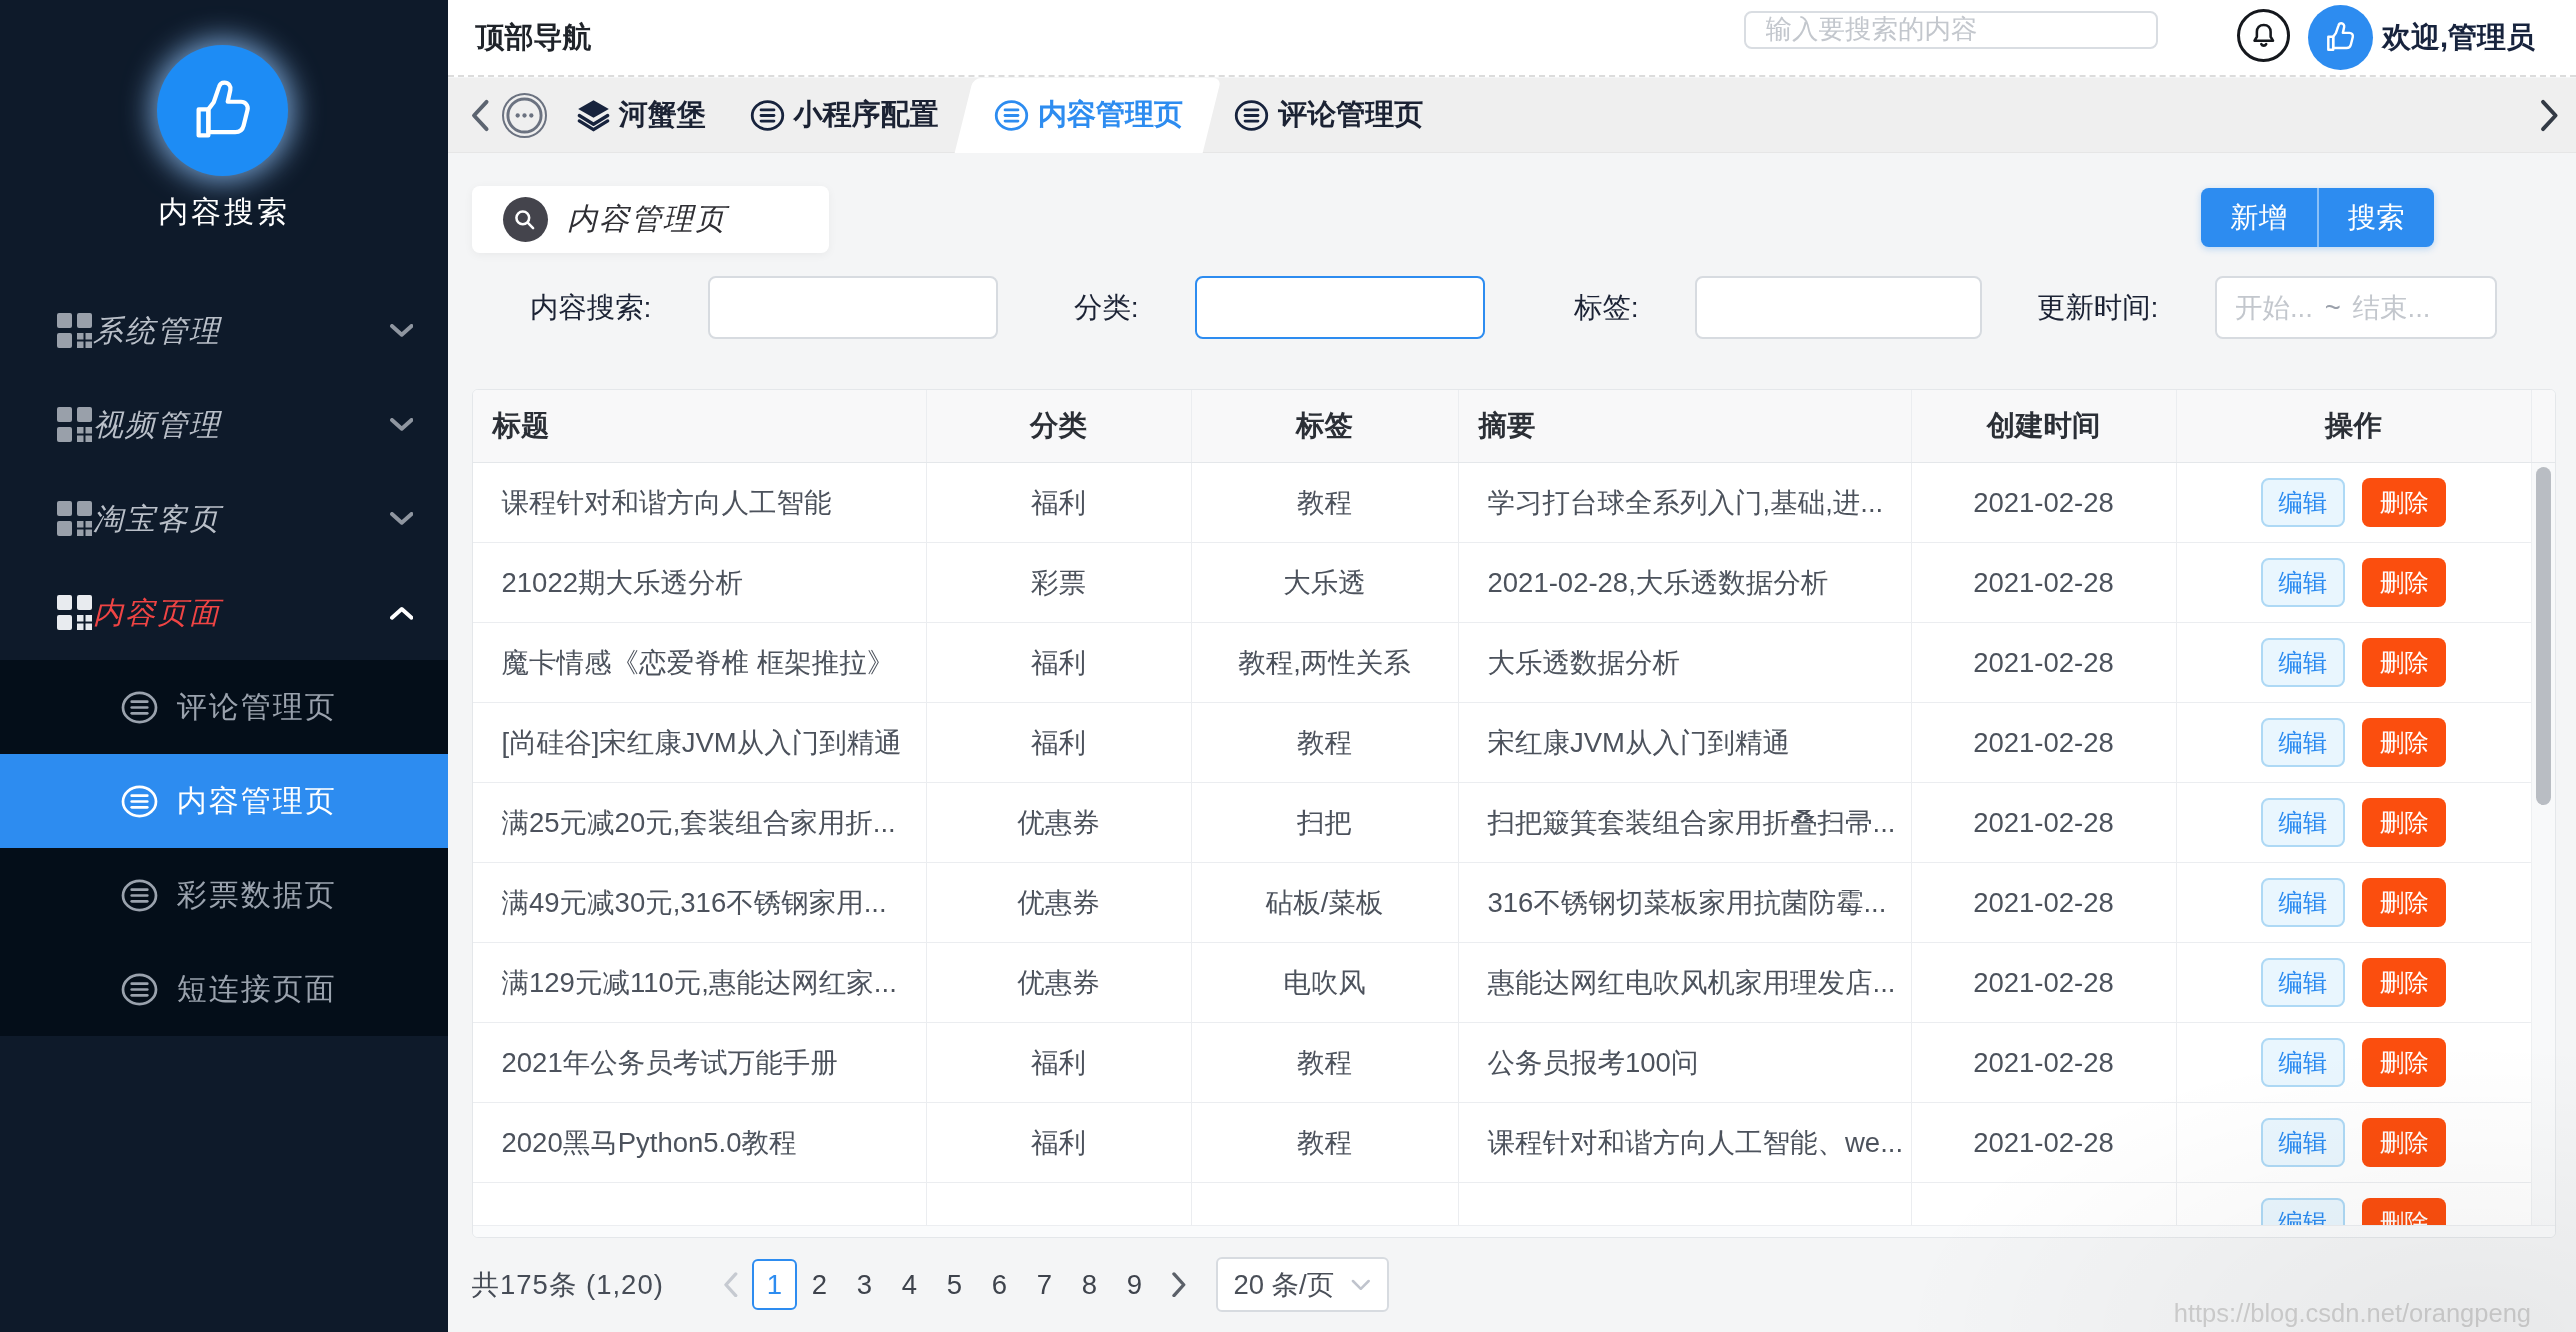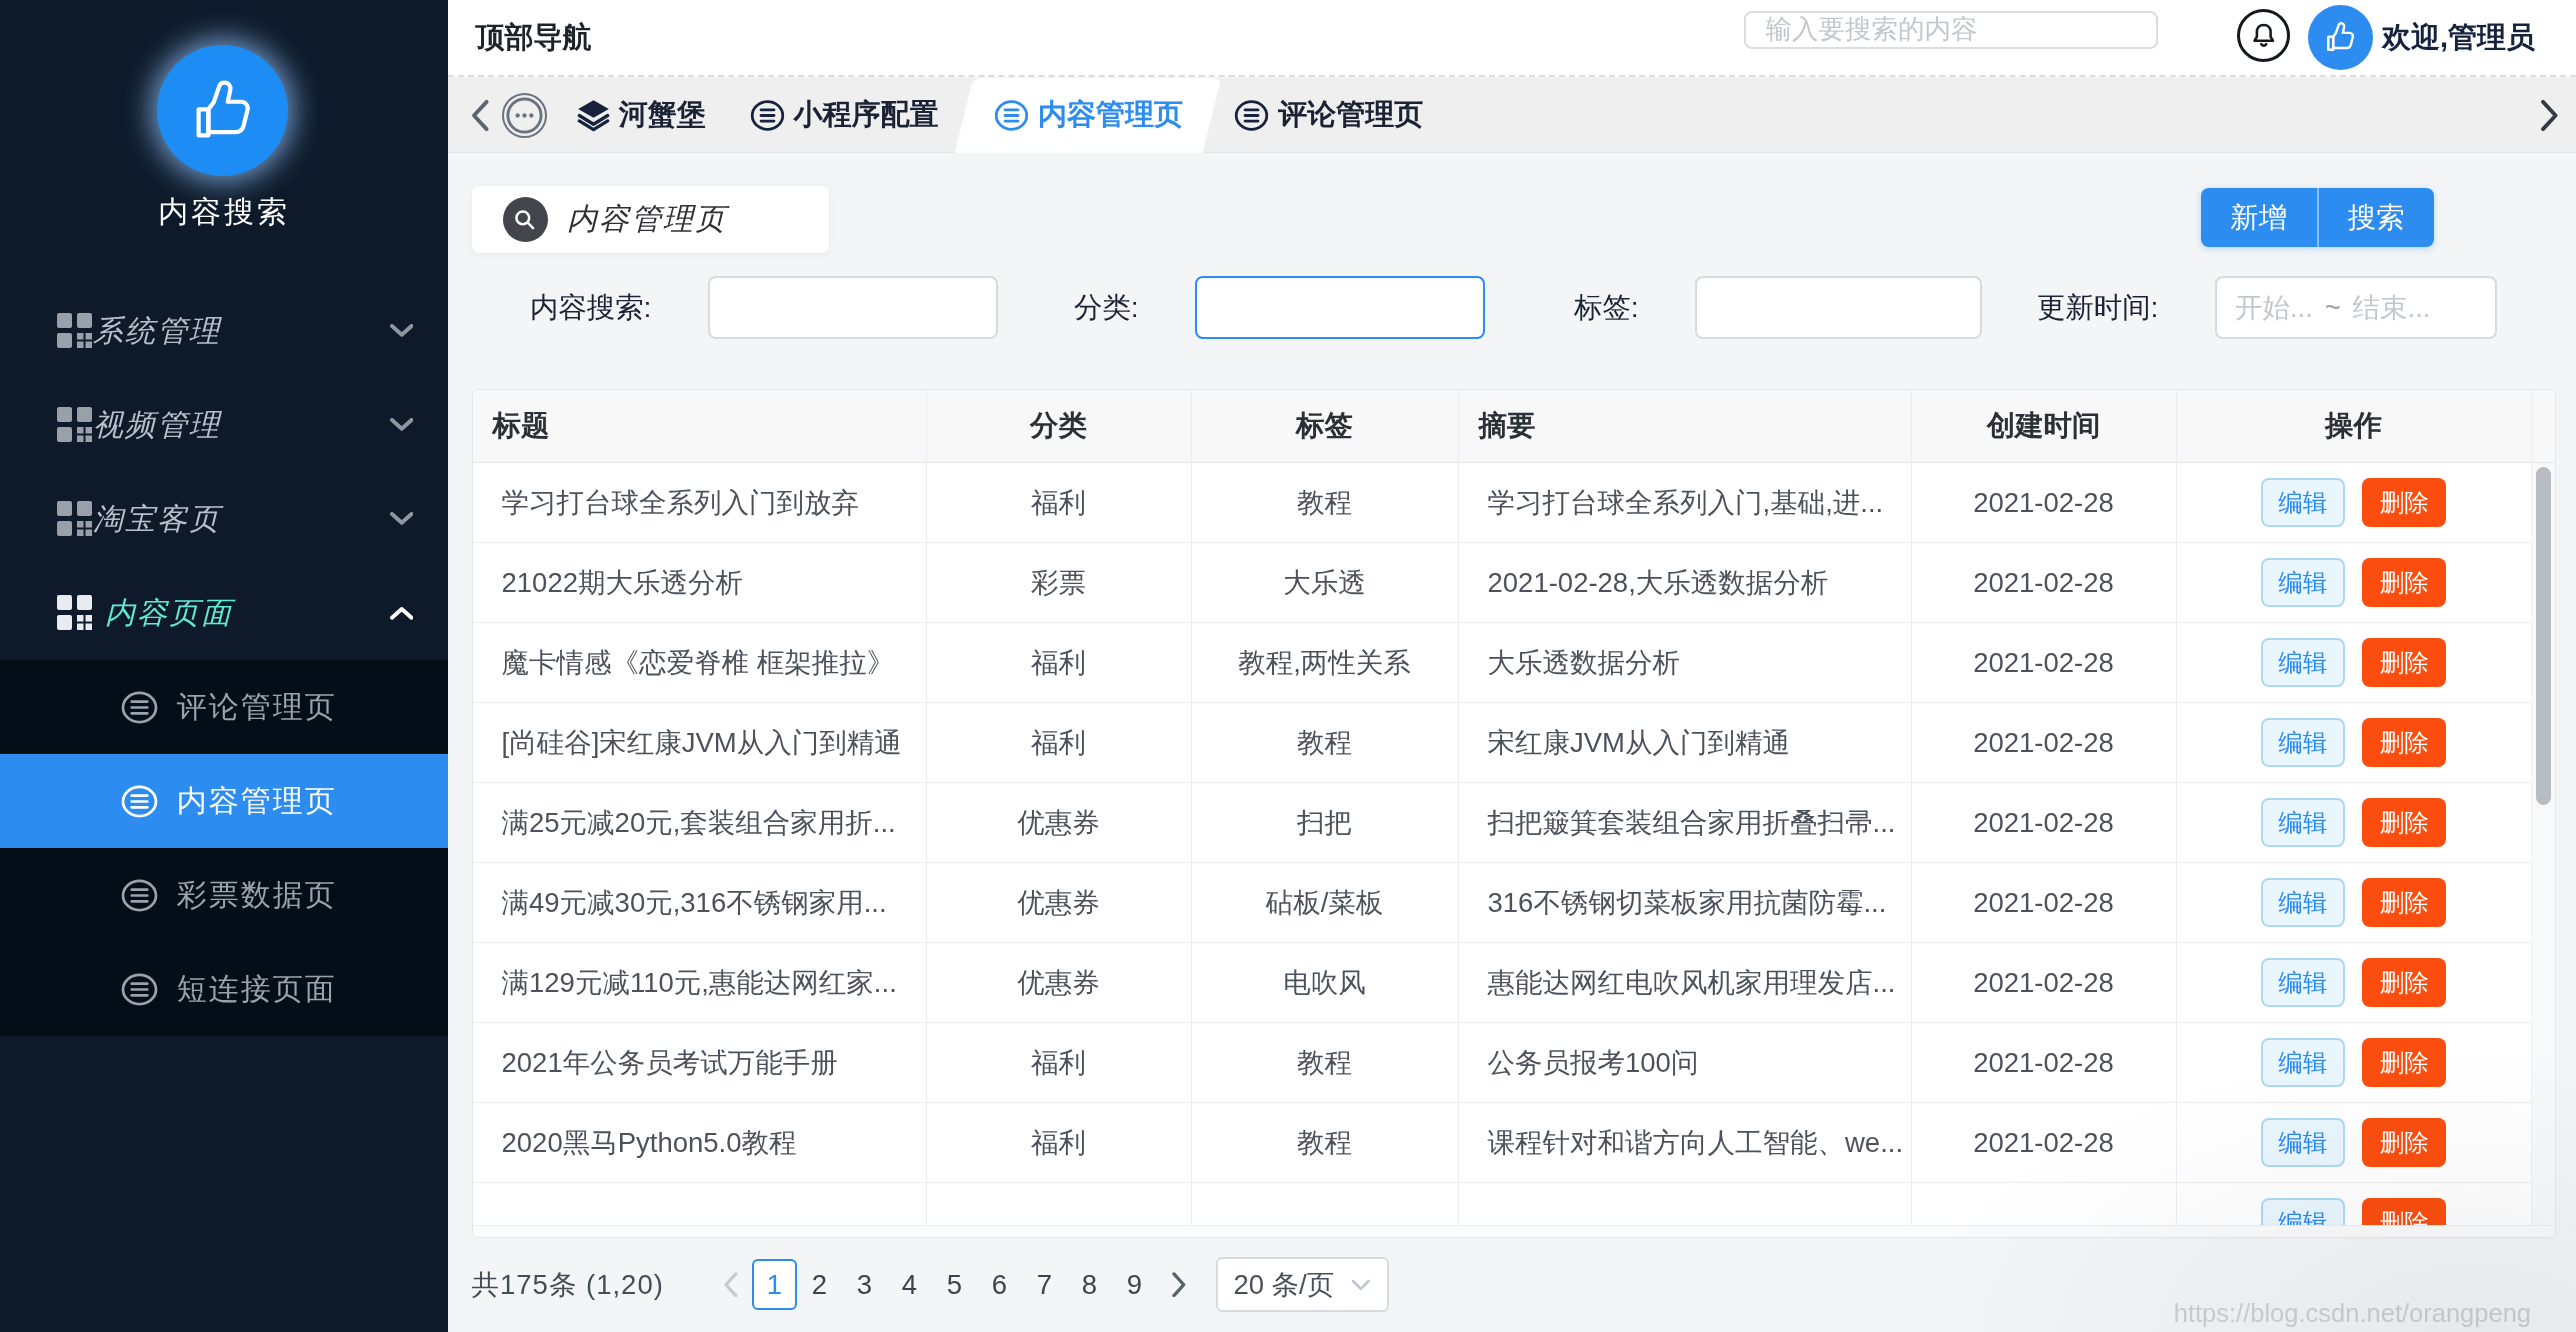--- a/index.html
+++ b/index.html
@@ -9,21 +9,21 @@
   
   .sidebar { position:absolute; left:0; top:0; width:448px; height:1332px; background:#0e1a2a; z-index:5; }
   .logo-circle { position:absolute; left:157px; top:45px; width:131px; height:131px; border-radius:50%;
     background:#1d8cf5; display:flex; align-items:center; justify-content:center;
     box-shadow:0 0 29px 5.9px rgba(150,200,255,.75); }
   .logo-text { position:absolute; top:192px; left:0; width:448px; text-align:center; color:#fff;
     font-size:30px; letter-spacing:2.9px; }
   .menu { position:absolute; top:284px; left:0; width:448px; }
   .menu-group { height:94px; display:flex; align-items:center; padding:0 35px 0 57px; color:#b9bfc8; font-size:30px; cursor:pointer; }
   .menu-group .g-label { flex:1; letter-spacing:2px;font-style:italic; }
-  .menu-group.active-group { color:#5eead4;gap:12px; }
+  .menu-group.active-group { color:#ef4444; }
   .submenu { background:#040e19; }
   .submenu-item { height:94px; display:flex; align-items:center; padding-left:120px; color:#9aa2ad; font-size:30px; cursor:pointer; }
   .submenu-item .s-label { margin-left:17.7px; letter-spacing:2px; }
   .submenu-item.active { background:#2d8cf0; color:#fff; }
 
   
   .main { position:absolute; left:448px; top:0; width:2128px; height:1332px; }
 
   .topbar { position:absolute; left:0; top:0; width:100%; height:77px; background:#fff; border-bottom:2px dashed #dcdcdc; }
   .tb-title { position:absolute; left:27.5px; top:0; line-height:75px; font-size:29px; color:#1f2329; font-weight:600; }
@@ -391,21 +391,21 @@
         <div class="h-cell left">标题</div>
         <div class="h-cell center">分类</div>
         <div class="h-cell center">标签</div>
         <div class="h-cell left">摘要</div>
         <div class="h-cell center">创建时间</div>
         <div class="h-cell center">操作</div>
       </div>
 
       <div class="t-body">
         <div class="t-grid t-row">
-          <div class="cell left">学习打台球全系列入门到放弃</div>
+          <div class="cell left">课程针对和谐方向人工智能</div>
           <div class="cell center">福利</div>
           <div class="cell center">教程</div>
           <div class="cell left">学习打台球全系列入门,基础,进...</div>
           <div class="cell center">2021-02-28</div>
           <div class="cell ops">
             <button class="btn-edit">编辑</button>
             <button class="btn-del">删除</button>
           </div>
         </div>
         <div class="t-grid t-row">

